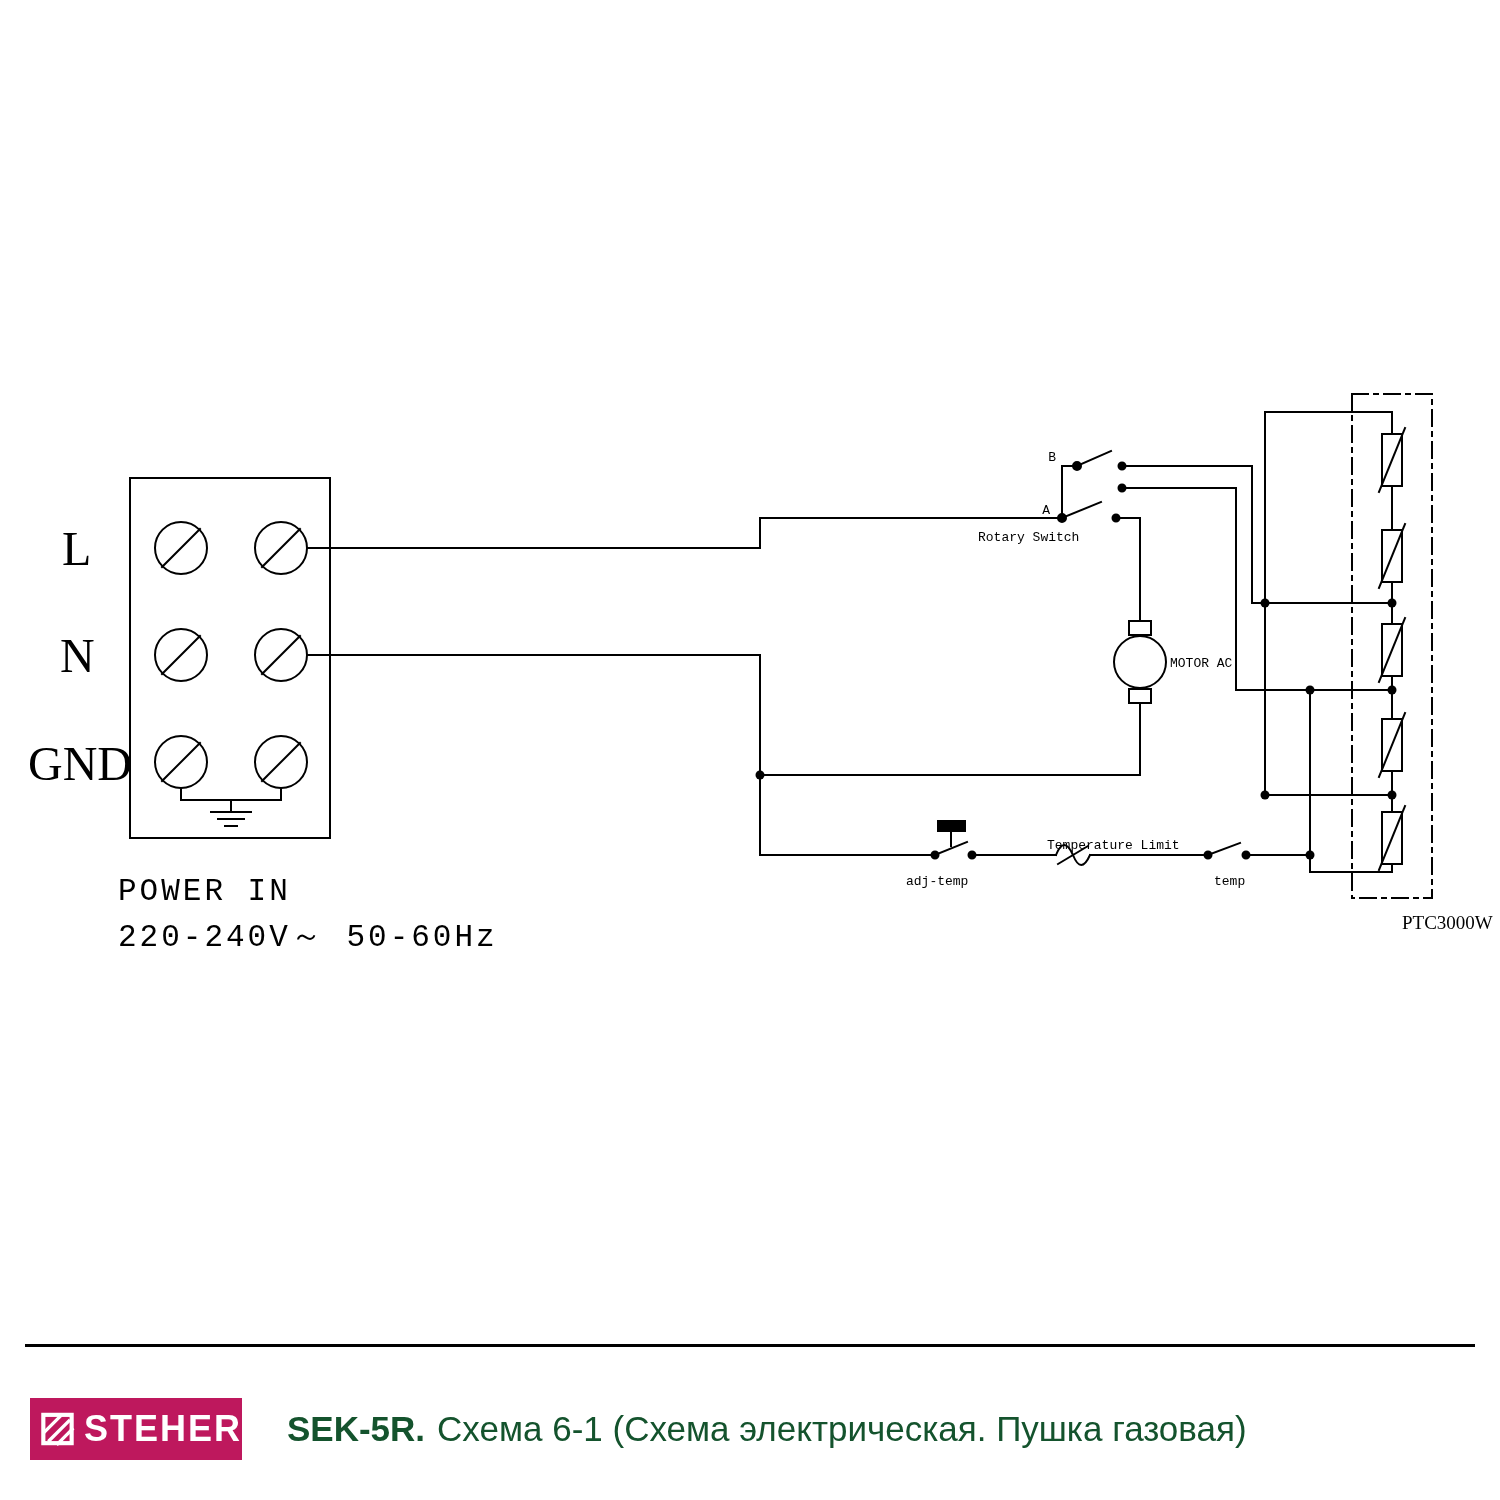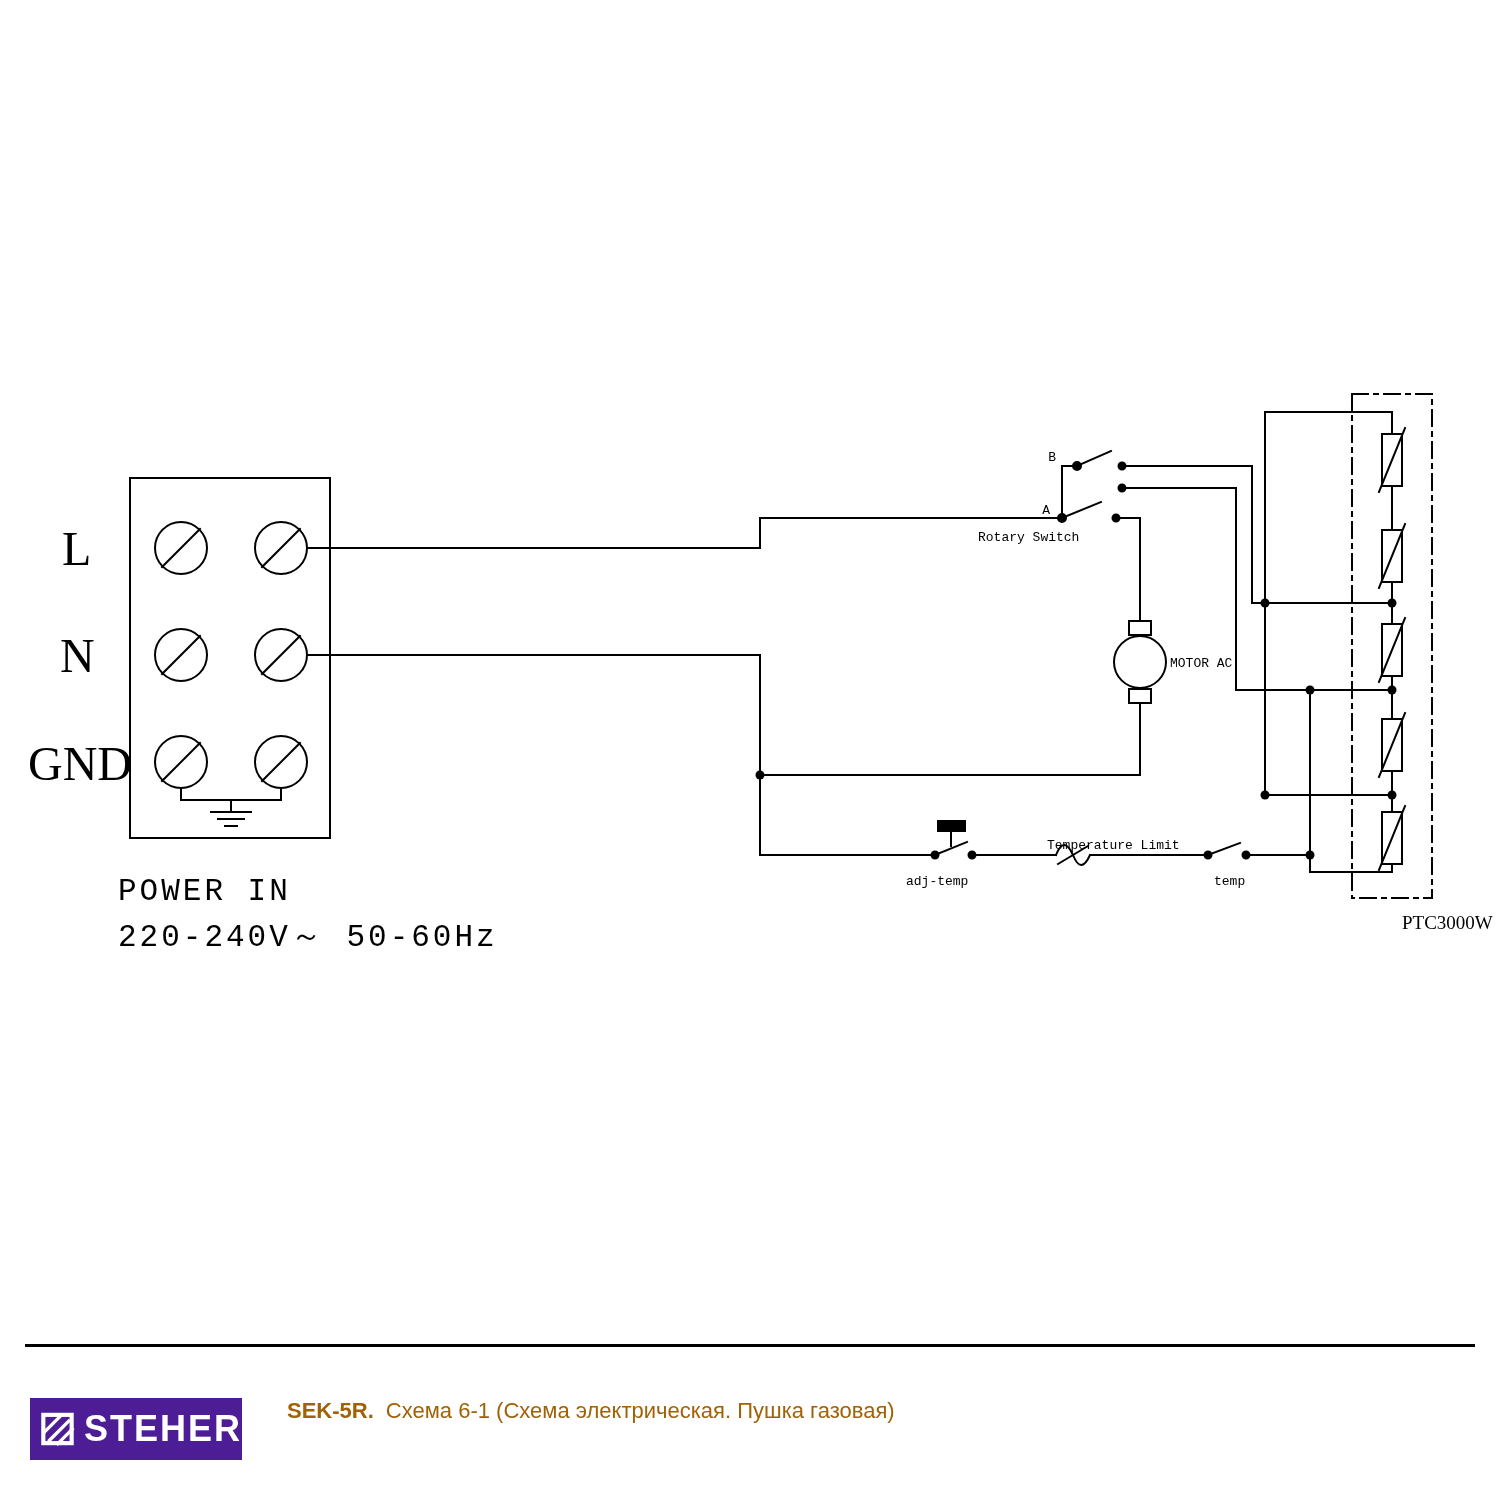--- a/index.html
+++ b/index.html
@@ -16,31 +16,31 @@
   .mono-sm   { font-family: "Liberation Mono", "DejaVu Sans Mono", monospace; font-size: 13px; }
   .serif-sm  { font-family: "Liberation Serif", "DejaVu Serif", serif; font-size: 19px; }
 
   .footer-divider {
     position: absolute; left: 25px; top: 1344px;
     width: 1450px; height: 3px; background: #000;
   }
   .logo-box {
     position: absolute; left: 30px; top: 1398px;
     width: 212px; height: 62px;
-    background: #4c1d95;
+    background: #be185d;
     display: flex; align-items: center;
     padding-left: 10px; box-sizing: border-box; gap: 9px;
   }
   .logo-brand {
     color: #fff; font-weight: bold; font-size: 36px; letter-spacing: 2px;
   }
   .footer-caption {
     position: absolute; left: 287px; top: 1398px; height: 62px;
-    display: flex; align-items: flex-start;
-    font-size: 22px; color: #a16207; white-space: nowrap;
+    display: flex; align-items: center;
+    font-size: 35px; color: #14532d; white-space: nowrap;
   }
   .footer-caption .model { font-weight: bold; margin-right: 12px; }
 </style>
 </head>
 <body>
 
 <svg width="1500" height="1500" viewBox="0 0 1500 1500" style="position:absolute;left:0;top:0;" stroke-linecap="square">
 
   <g stroke="#000" stroke-width="2" fill="none">
     <rect x="130" y="478" width="200" height="360"></rect>

